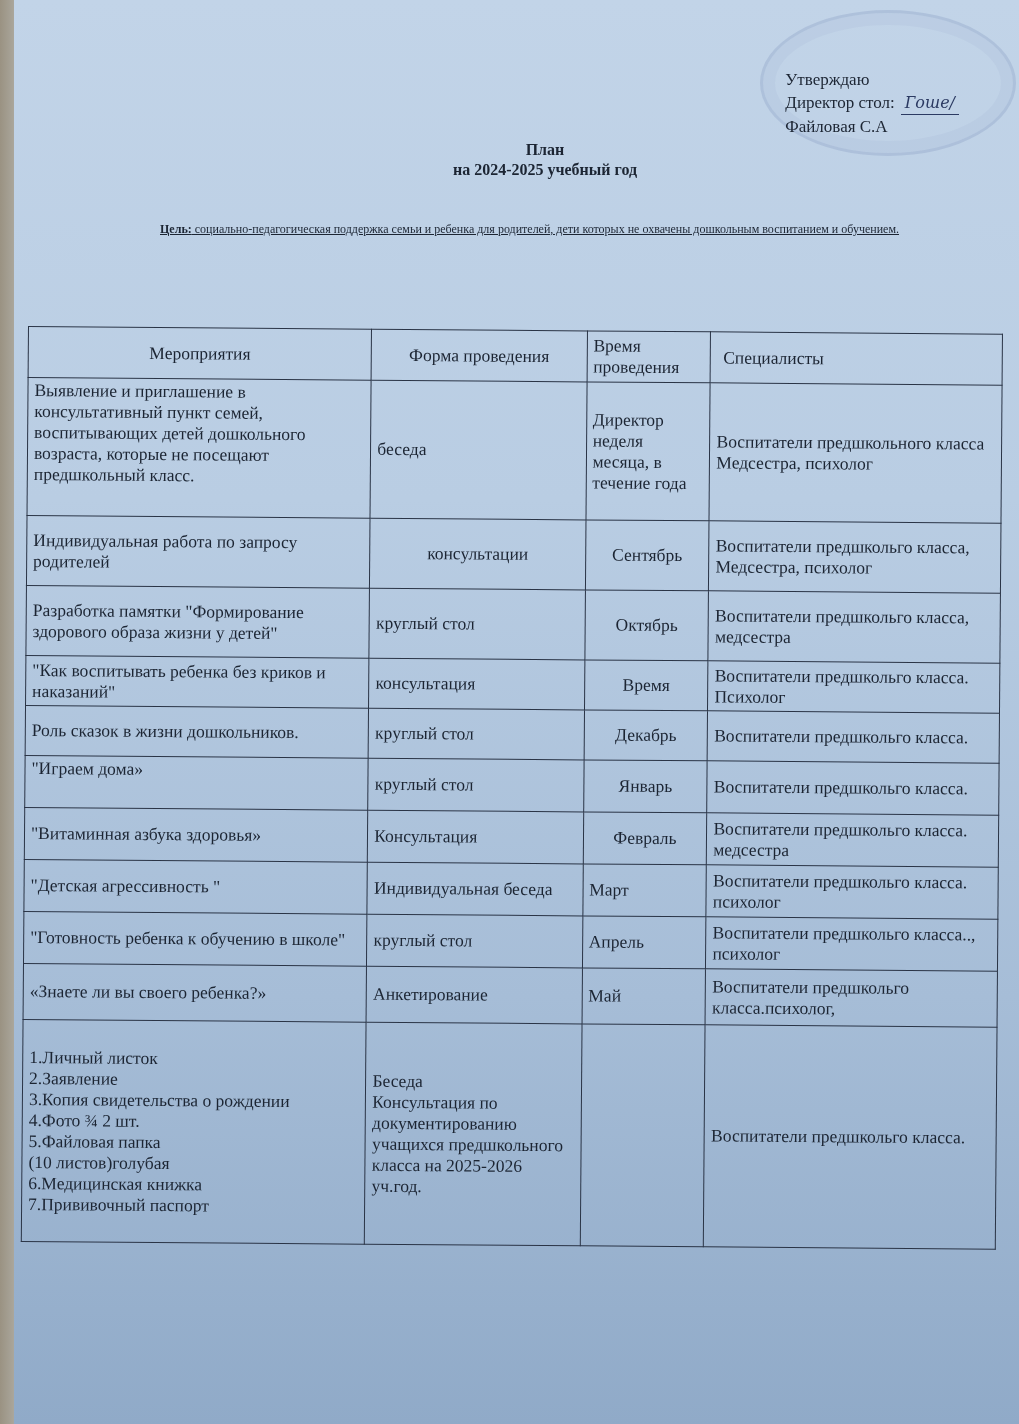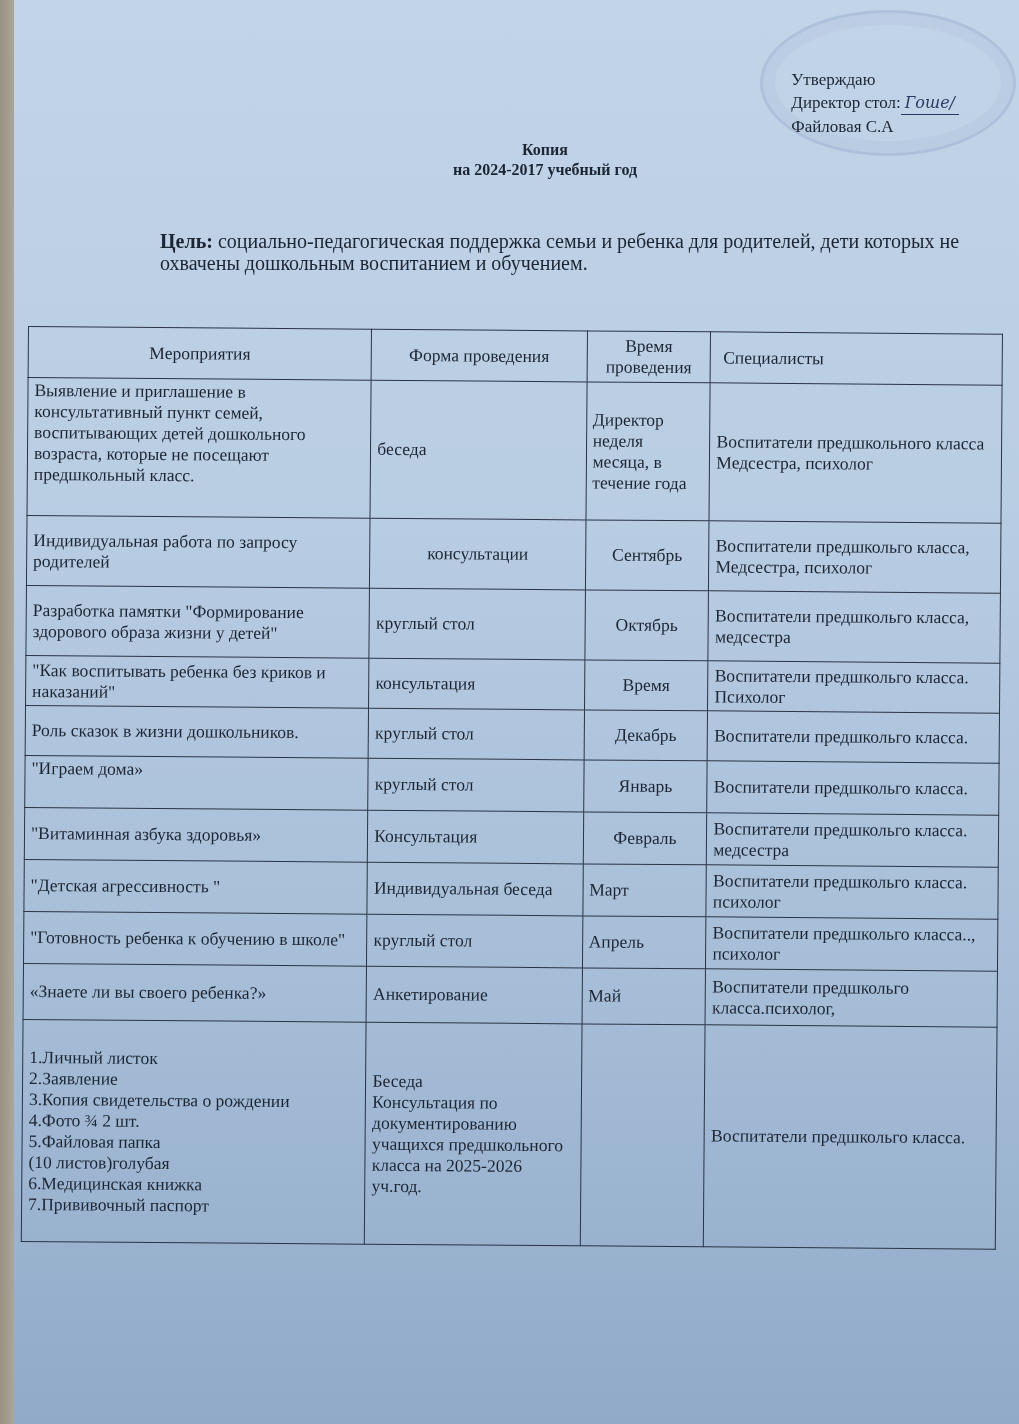--- a/index.html
+++ b/index.html
@@ -42,36 +42,38 @@
       line-height: 23px;
     }
     .approval .sig {
       display: inline-block;
       font-style: italic;
       font-family: "DejaVu Serif", serif;
       font-size: 16px;
       color: #2b3a62;
       border-bottom: 1.5px solid #2b3a62;
       padding: 0 4px;
+      margin-left: 6px;
     }
     .title-block {
       position: absolute;
       left: 150px; top: 140px;
       width: 790px;
       text-align: center;
       font-weight: bold;
       font-size: 16px;
       line-height: 20px;
     }
     .goal {
       position: absolute;
-      left: 160px; top: 230px;
+      left: 160px; top: 218px;
       width: 820px;
-      font-size: 20px;
+      font-size: 12px;
       line-height: 22px;
+      text-decoration: underline;
     }
     .goal b { font-weight: bold; }
 
     .plan-table {
       position: absolute;
       left: 28px; top: 326px;
       width: 975px;
       border-collapse: collapse;
       transform: rotate(0.45deg);
       transform-origin: 0 0;
@@ -83,21 +85,21 @@
       padding: 2px 6px;
       vertical-align: middle;
       text-align: left;
       font-weight: normal;
     }
     .plan-table th {
       height: 46px;
       text-align: center;
     }
     .plan-table th.col-spec { text-align: left; padding-left: 12px; }
-    .plan-table th.col-time { text-align: center; }
+    .plan-table th.col-time { text-align: left; }
     .col-event { width: 340px; }
     .col-form { width: 205px; }
     .col-time { width: 112px; }
     .col-spec { width: 280px; }
     .cell-event { vertical-align: top !important; }
     .cell-time-center { text-align: center !important; }
     .list-line { display: block; }
   </style>
 </head>
 <body>
@@ -108,22 +110,22 @@
 
 <div class="approval">
   <div>Утверждаю</div>
   <div>
     <span>Директор  стол:</span><span class="sig">Гоше/</span>
   </div>
   <div>Файловая С.А</div>
 </div>
 
 <div class="title-block">
-  <div>Копия</div>
-  <div>на 2024-2017 учебный год</div>
+  <div>План</div>
+  <div>на 2024-2025 учебный год</div>
 </div>
 
 <div class="goal">
   <b>Цель:</b><span> социально-педагогическая поддержка семьи и ребенка для родителей, дети которых не охвачены дошкольным воспитанием и обучением.</span>
 </div>
 
 <table class="plan-table">
   <thead>
     <tr>
       <th class="col-event">Мероприятия</th>

